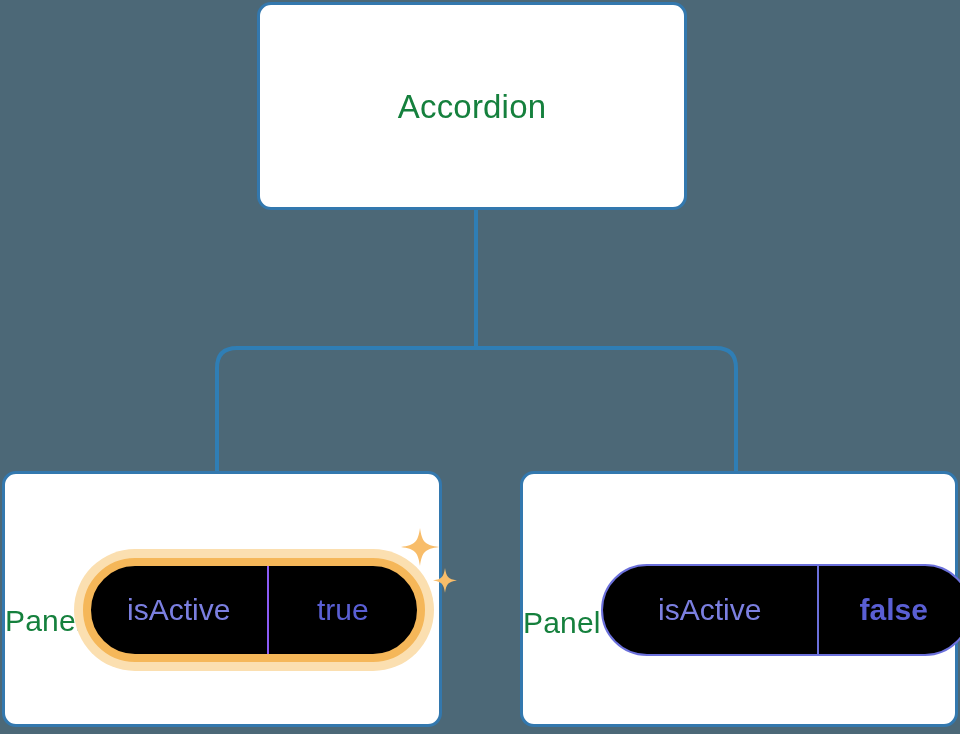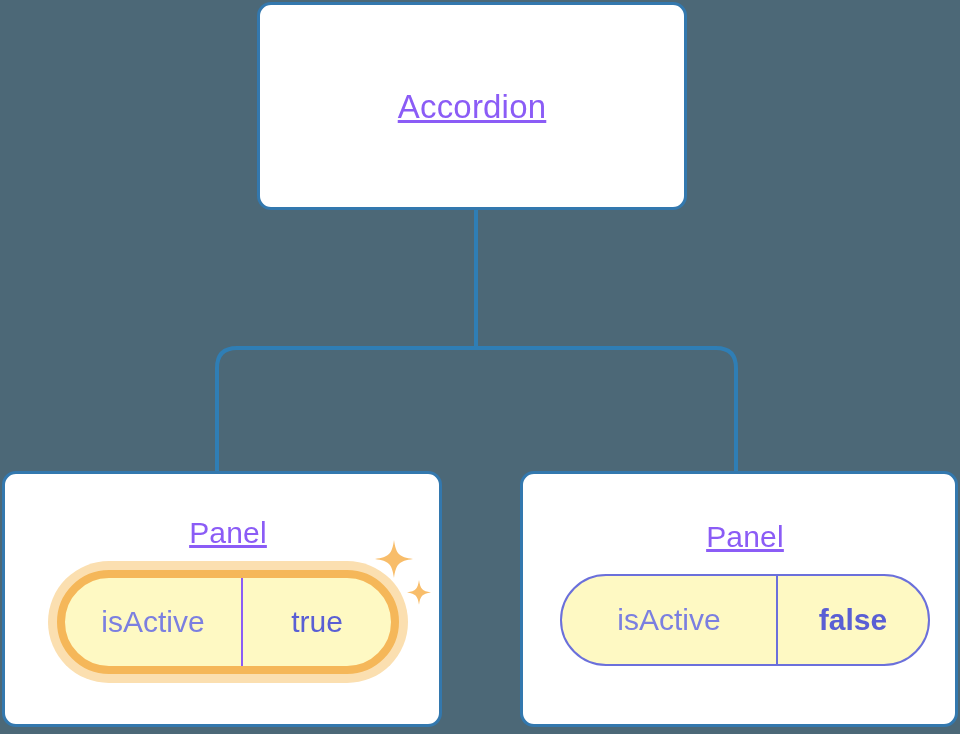--- a/index.html
+++ b/index.html
@@ -43,36 +43,34 @@
   #node-accordion {
     left: 257px;
     top: 2px;
     width: 430px;
     height: 208px;
     display: flex;
     align-items: center;
     justify-content: center;
   }
   .node-title {
-    color: #8b5cf6;
+    color: #15803d;
     font-size: 33px;
     font-weight: 400;
     letter-spacing: 0.2px;
     line-height: 1;
     white-space: nowrap;
-    text-decoration: underline;
   }
 
   
   .panel {
     display: flex;
-    flex-direction: column;
+    flex-direction: row;
     align-items: center;
     overflow: visible;
-    padding-left: 12px;
   }
   #node-panel-left {
     left: 2px;
     top: 471px;
     width: 440px;
     height: 256px;
   }
   #node-panel-right {
     left: 520px;
     top: 471px;
@@ -89,21 +87,21 @@
 
   
   .pill-wrap {
     position: relative;
     margin-top: 22px;
   }
   .pill {
     position: relative;
     display: flex;
     align-items: stretch;
-    background: #fef9c3;
+    background: #000000;
     box-sizing: border-box;
     border-radius: 999px;
   }
   .pill-cell {
     display: flex;
     align-items: center;
     justify-content: center;
     box-sizing: border-box;
     white-space: nowrap;
   }

